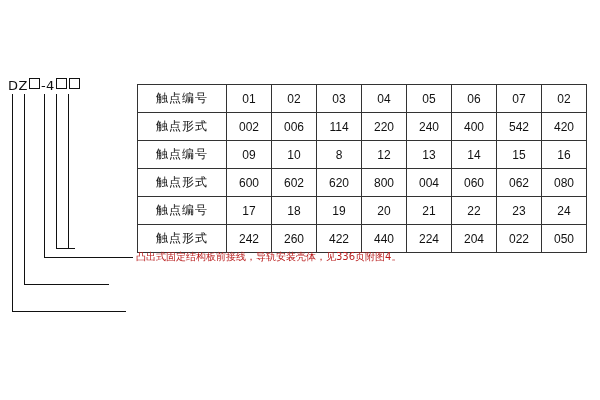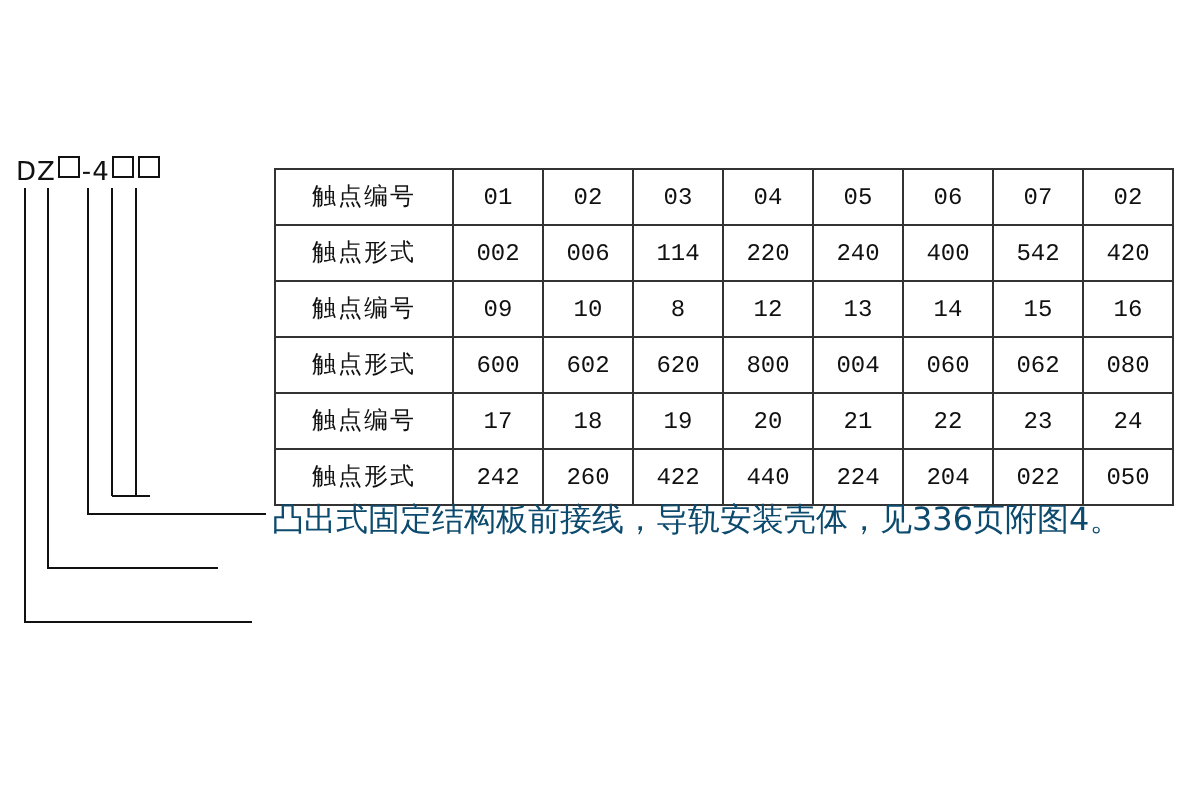--- a/index.html
+++ b/index.html
@@ -66,28 +66,28 @@
     vertical-align: middle;
     height: 25px;
     color: #111;
   }
   table.contact-table td.hdr {
     width: 86px;
     letter-spacing: 1px;
   }
   table.contact-table td.val {
     width: 42px;
-    font-family: Liberation Mono, monospace;
+    font-family: Liberation Sans, sans-serif;
   }
 
   
   .note {
     position: absolute;
-    font-size: 16px;
-    color: #0c4a6e;
+    font-size: 10px;
+    color: #b91c1c;
     white-space: nowrap;
   }
   .note-1 { left: 136px; top: 250px; }
   .note-2 { left: 112px; top: 277px; }
   .note-3 { left: 89px;  top: 304px; }
   .note-2 .gap { display: inline-block; width: 14px; }
 </style>
 </head>
 <body>
 

